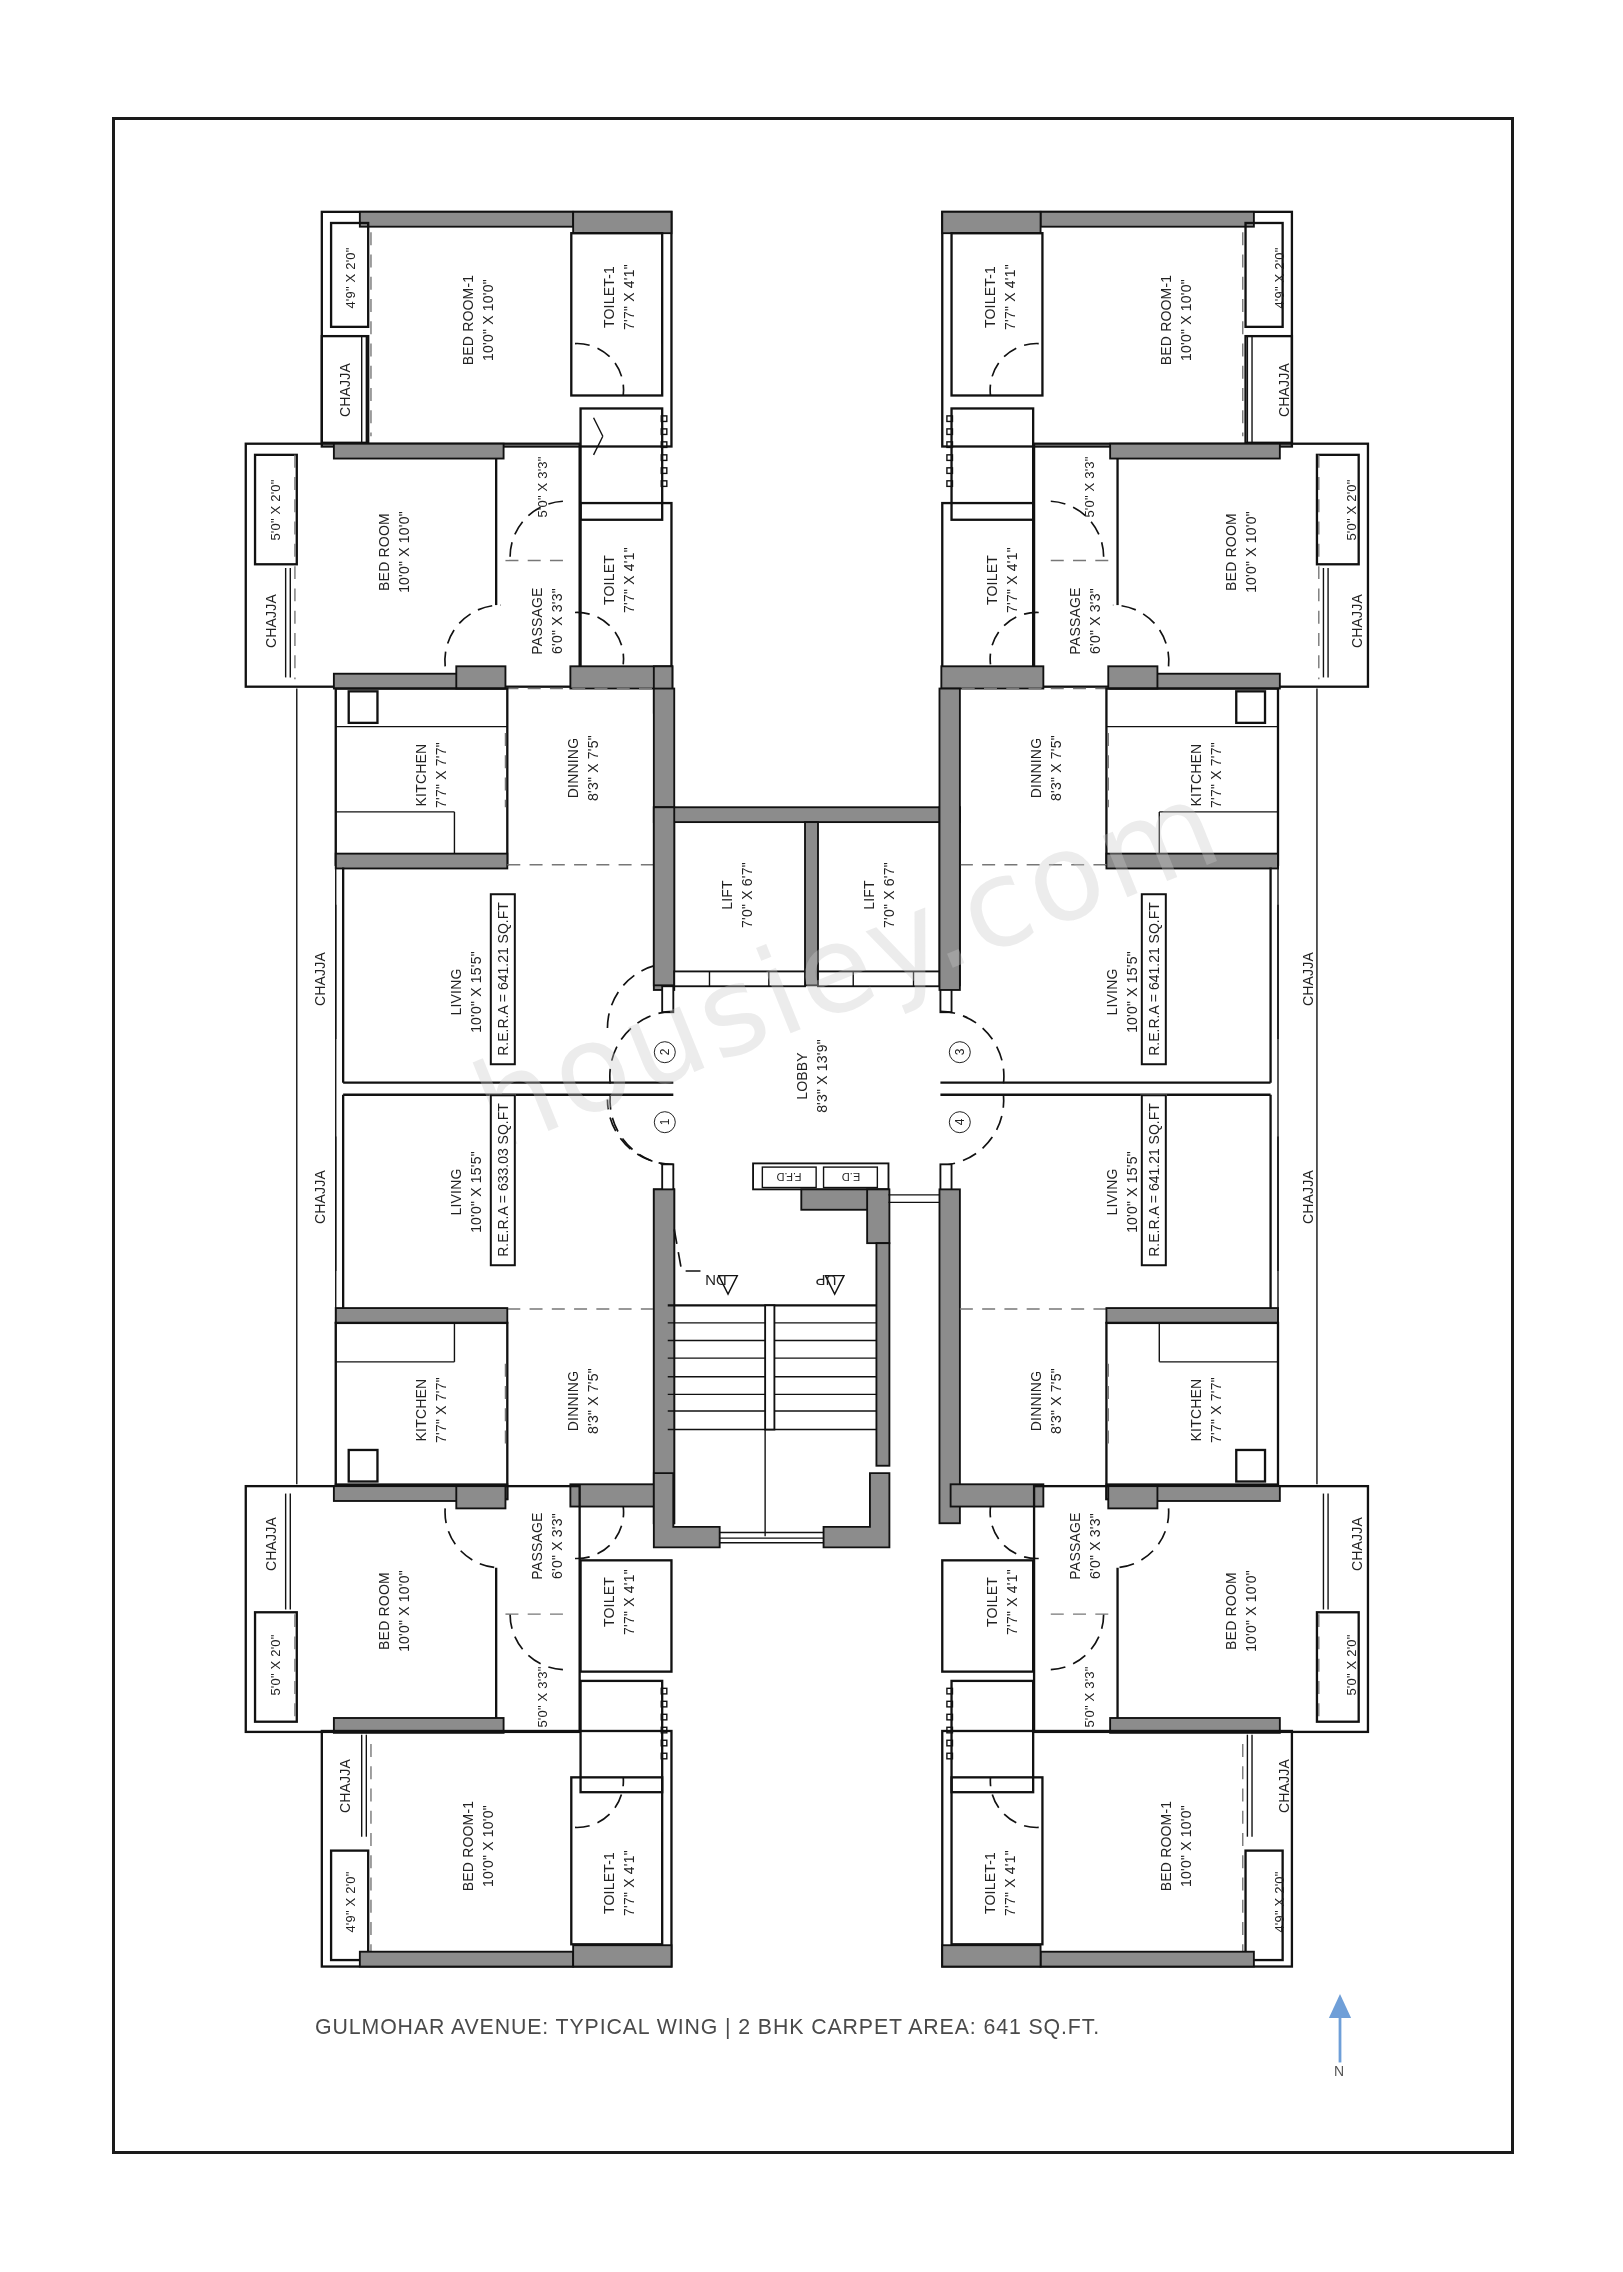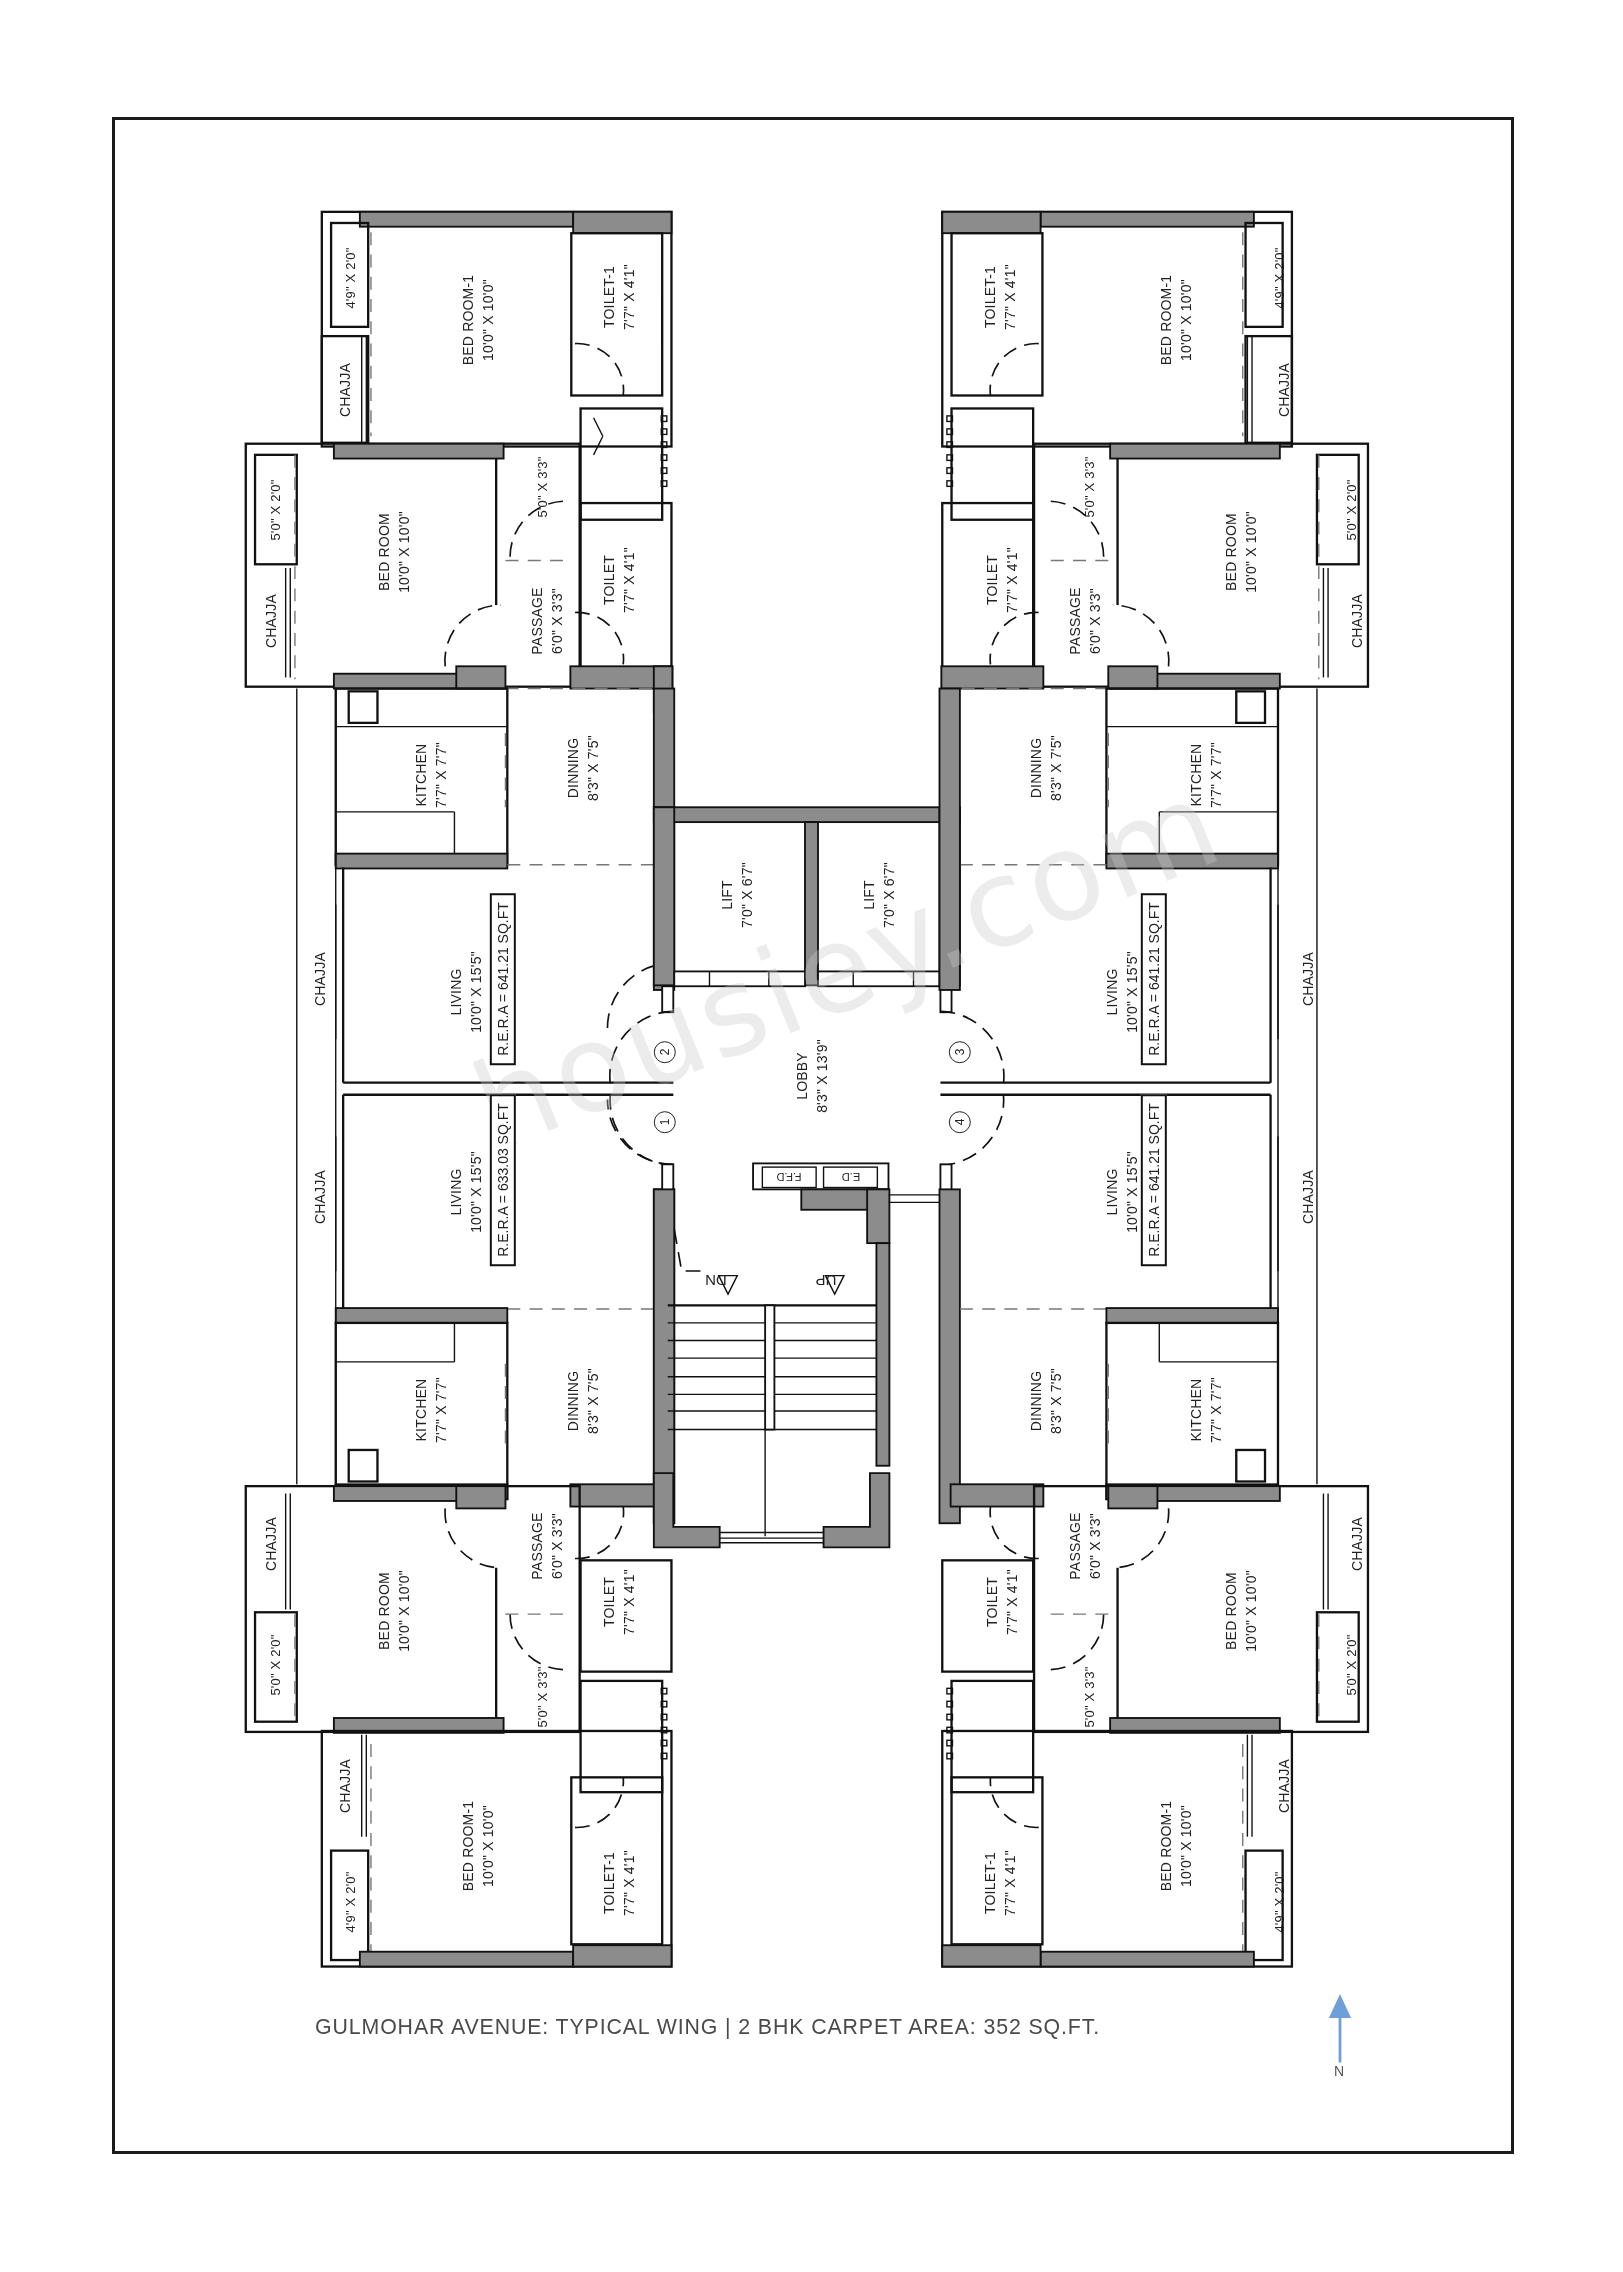--- a/index.html
+++ b/index.html
@@ -478,19 +478,19 @@
   </div>
 <div class="lbl" style="left:812px;top:1076px;">
     <span class="n">LOBBY</span>
     <span class="d">8'3" X 13'9"</span>
   </div>
 <div class="fd" style="left:789px;top:1177px;">F.F.D</div>
 <div class="fd" style="left:851px;top:1177px;">E.D</div>
 <div class="dn" style="left:716px;top:1280px;">DN</div>
 <div class="dn" style="left:826px;top:1280px;">UP</div>
 
-<div class="title">GULMOHAR AVENUE: TYPICAL WING | 2 BHK CARPET AREA: 352 SQ.FT.</div>
+<div class="title">GULMOHAR AVENUE: TYPICAL WING | 2 BHK CARPET AREA: 641 SQ.FT.</div>
 <svg class="north" viewBox="0 0 30 80">
   <polygon points="15,0 27,26 3,26" fill="#6f9fd8"></polygon>
   <rect x="13.5" y="24" width="3" height="50" fill="#6f9fd8"></rect>
 </svg>
 <div class="north-label">N</div>
 
 
 </body></html>

